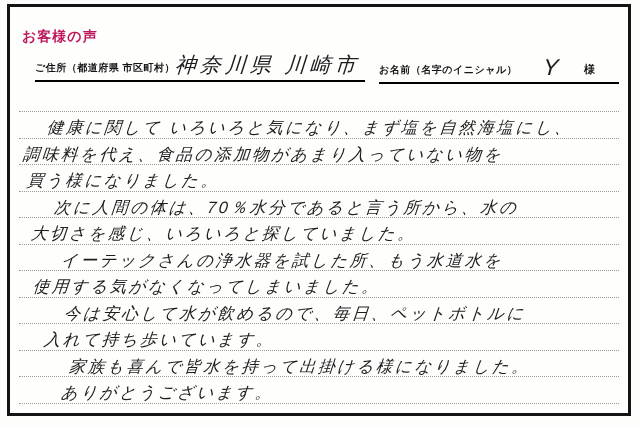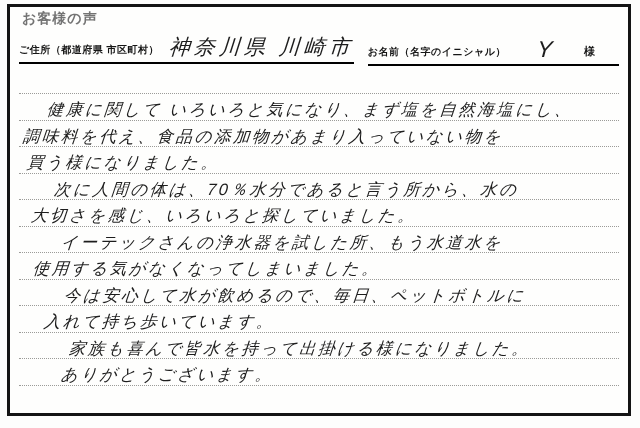--- a/index.html
+++ b/index.html
@@ -24,40 +24,41 @@
     width: 624px;
     height: 412px;
     border: 3px solid #141414;
     box-sizing: border-box;
     background: #fefefd;
     padding: 0 9px;
   }
   .title {
     font-size: 14px;
     font-weight: bold;
-    color: #737373;
-    margin: 3px 0 0 3px;
+    color: #be185d;
+    margin: 21px 0 0 3px;
     letter-spacing: 1px;
   }
   .fields-row {
     display: flex;
     align-items: stretch;
     margin-top: 3px;
     height: 33px;
   }
   .field {
     border-bottom: 2px solid #000;
     display: flex;
     align-items: flex-end;
     box-sizing: border-box;
     padding-bottom: 1px;
   }
   .field-address {
     flex: 0 0 330px;
-    gap: 10px;
+    gap: 0;
+    margin-left: 16px;
   }
   .field-name {
     flex: 1;
     margin-left: 14px;
     justify-content: space-between;
     padding-right: 24px;
     margin-top: 32px;
   }
   .flabel {
     font-size: 10px;

